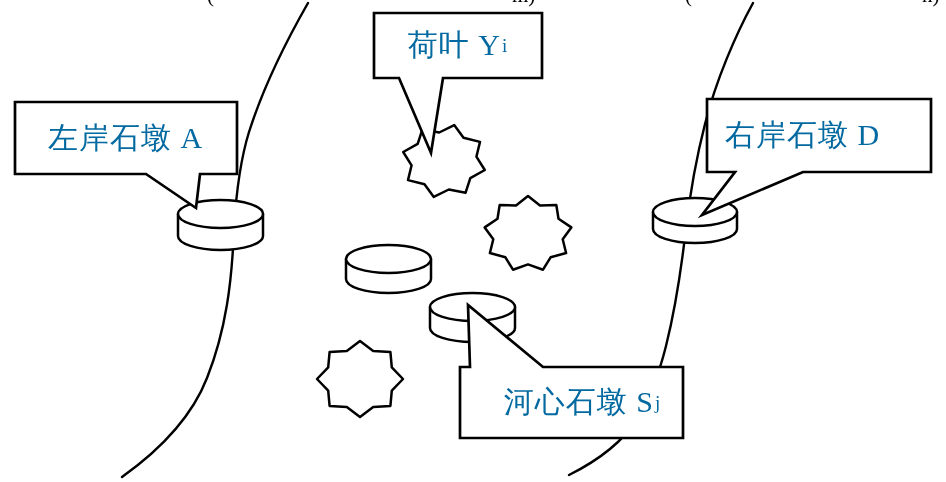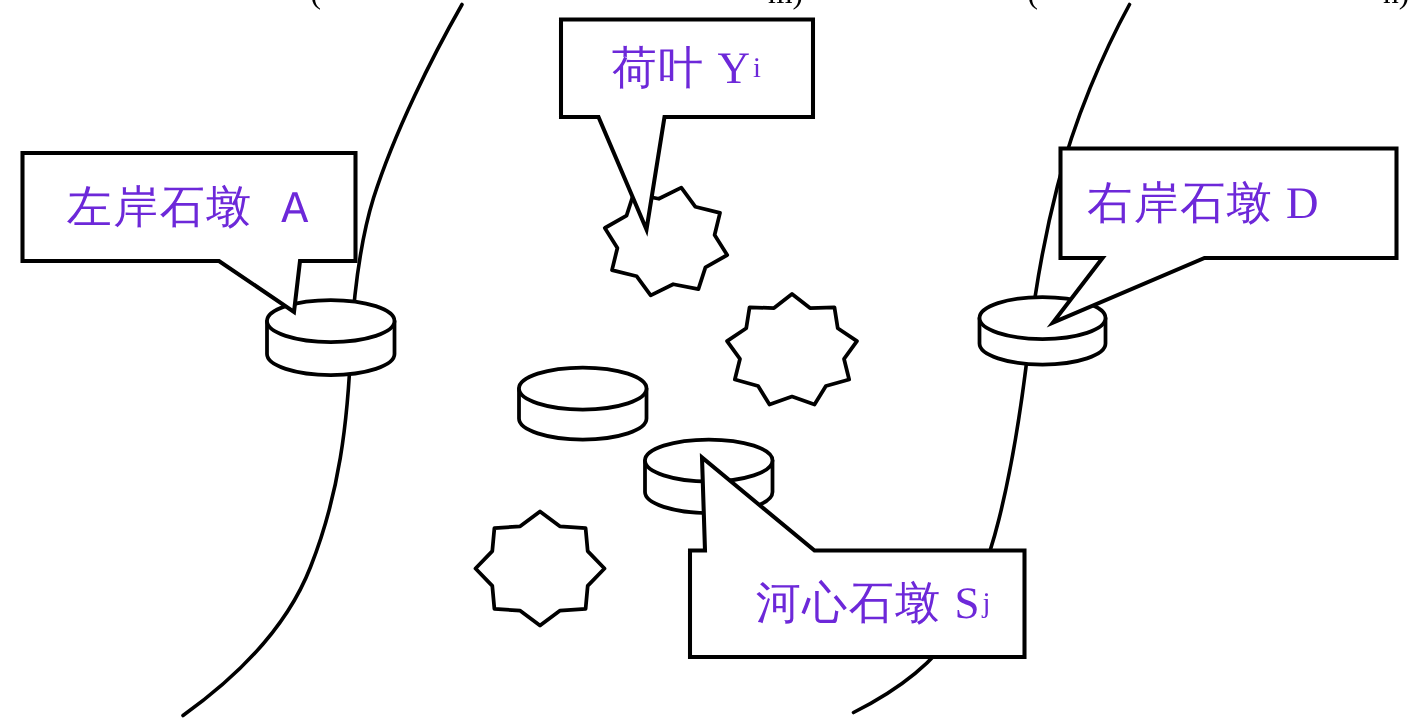--- a/index.html
+++ b/index.html
@@ -10,21 +10,21 @@
     overflow:hidden;
     font-family:"Liberation Serif","DejaVu Serif",serif;
   }
   .stage svg{position:absolute;left:0;top:0;}
   .bank{fill:none;stroke:#000;stroke-width:2.4;stroke-linecap:round;}
   .shape{fill:#ffffff;stroke:#000;stroke-width:2.5;stroke-linejoin:round;}
   .callout{fill:#ffffff;stroke:#000;stroke-width:2.7;stroke-linejoin:miter;}
   .label{
     position:absolute;
     display:flex;align-items:center;justify-content:center;
-    color:#6d28d9;font-size:30px;letter-spacing:1px;
+    color:#0369a1;font-size:30px;letter-spacing:1px;
     white-space:nowrap;pointer-events:none;
   }
   .label sub{font-size:19px;line-height:0;vertical-align:-7px;margin-left:1px;}
   .frag{
     position:absolute;top:-16px;
     color:#000;font-size:21px;line-height:1.1;
     pointer-events:none;
   }
 </style>
 </head>
@@ -57,21 +57,21 @@
       <path class="shape" d="M653,212 V229 A42,14 0 0 0 737,229 V212 Z"></path>
       <ellipse class="shape" cx="695" cy="212" rx="42" ry="14"></ellipse>
     </g>
 
     <path class="callout" d="M15,102 H237 V174 H200 L196,208 L146,174 H15 Z"></path>
     <path class="callout" d="M374,13 H542 V78 H443 L431,153 L399,78 H374 Z"></path>
     <path class="callout" d="M707,99 H931 V172 H803 L702,215 L735,172 H707 Z"></path>
     <path class="callout" d="M460,367 H470 L468,305 L543,367 H683 V438 H460 Z"></path>
   </svg>
 
-  <div class="label" style="left:15px;top:102px;width:222px;height:72px;font-family:Liberation Mono, monospace;">
+  <div class="label" style="left:15px;top:102px;width:222px;height:72px;">
       <span>左岸石墩 A</span>
       <sub></sub>
     </div>
 
   <div class="label" style="left:374px;top:13px;width:168px;height:65px;">
       <span>荷叶 Y</span>
       <sub>i</sub>
     </div>
 
   <div class="label" style="left:707px;top:99px;width:192px;height:73px;">

